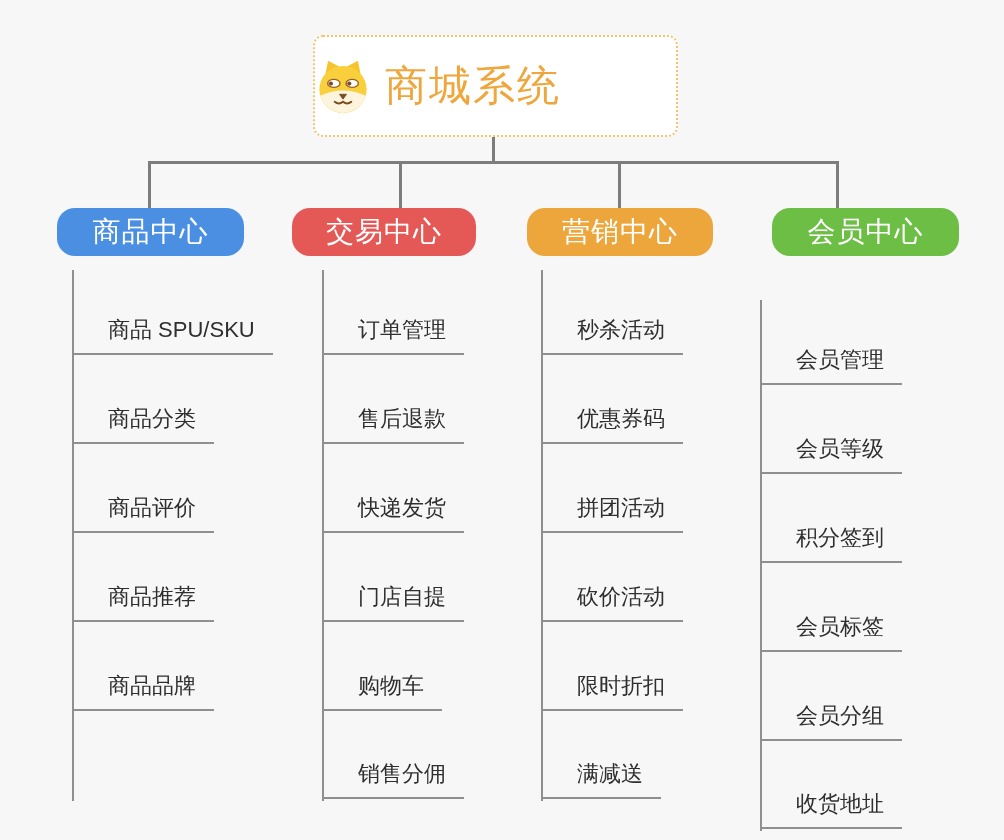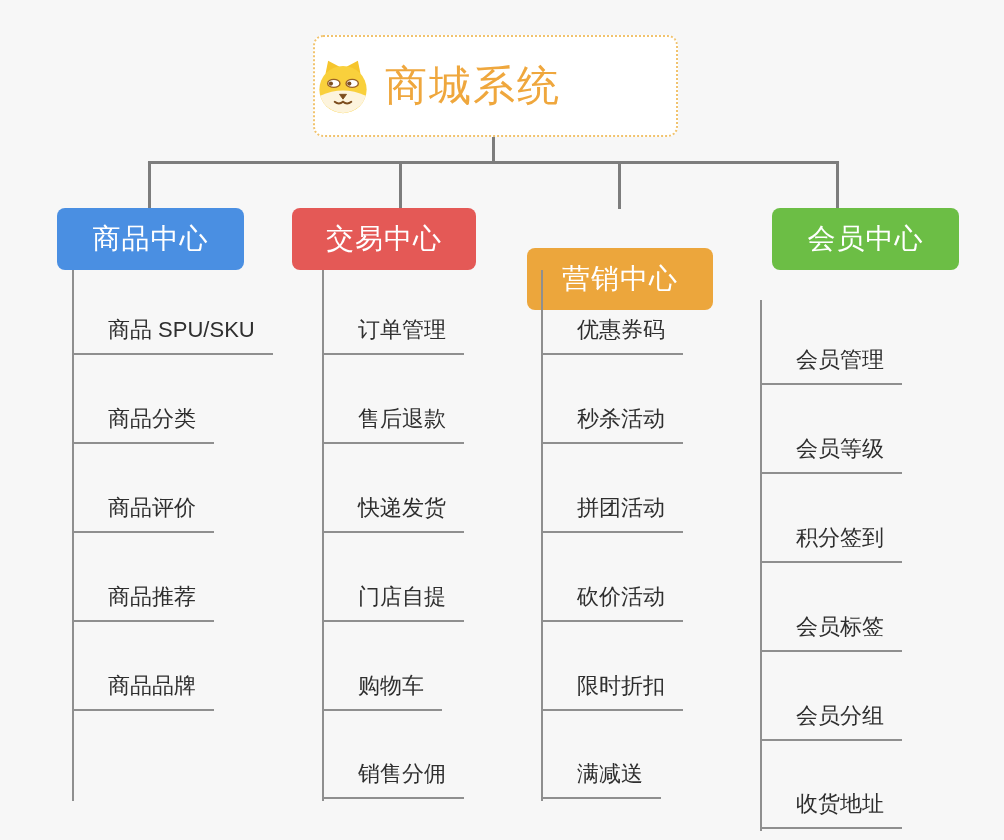--- a/index.html
+++ b/index.html
@@ -24,27 +24,27 @@
   .line { position:absolute; background:#7d7d7d; }
   .trunk-stub   { left:492px; top:137px; width:3px; height:27px; }
   .trunk-hbar   { left:148px; top:161px; width:691px; height:3px; border-radius:2px; }
   .drop-1 { left:148px; top:161px; width:3px; height:48px; }
   .drop-2 { left:399px; top:161px; width:3px; height:48px; }
   .drop-3 { left:618px; top:161px; width:3px; height:48px; }
   .drop-4 { left:836px; top:161px; width:3px; height:48px; }
 
   
   .branch-node {
-    position:absolute; top:208px; height:62px; border-radius:8px;
+    position:absolute; top:208px; height:48px; border-radius:18px;
     display:flex; align-items:center; justify-content:center;
     color:#ffffff; font-size:28px; letter-spacing:1px;
   }
   .branch-1 { left:57px;  width:187px; }
   .branch-2 { left:292px; width:184px; }
-  .branch-3 { left:527px; width:186px;margin-top:40px; }
+  .branch-3 { left:527px; width:186px; }
   .branch-4 { left:772px; width:187px; }
 
   
   .col {
     position:absolute; top:270px; height:531px; width:230px;
     border-left:2px solid #8f8f8f;
   }
   .col-1 { left:72px;  }
   .col-2 { left:322px; }
   .col-3 { left:541px; }
@@ -115,22 +115,22 @@
   <div class="col col-2">
     <div class="leaf">订单管理</div>
     <div class="leaf">售后退款</div>
     <div class="leaf">快递发货</div>
     <div class="leaf">门店自提</div>
     <div class="leaf">购物车</div>
     <div class="leaf">销售分佣</div>
   </div>
 
   <div class="col col-3">
+    <div class="leaf">秒杀活动</div>
     <div class="leaf">优惠券码</div>
-    <div class="leaf">秒杀活动</div>
     <div class="leaf">拼团活动</div>
     <div class="leaf">砍价活动</div>
     <div class="leaf">限时折扣</div>
     <div class="leaf">满减送</div>
   </div>
 
   <div class="col col-4">
     <div class="leaf">会员管理</div>
     <div class="leaf">会员等级</div>
     <div class="leaf">积分签到</div>

